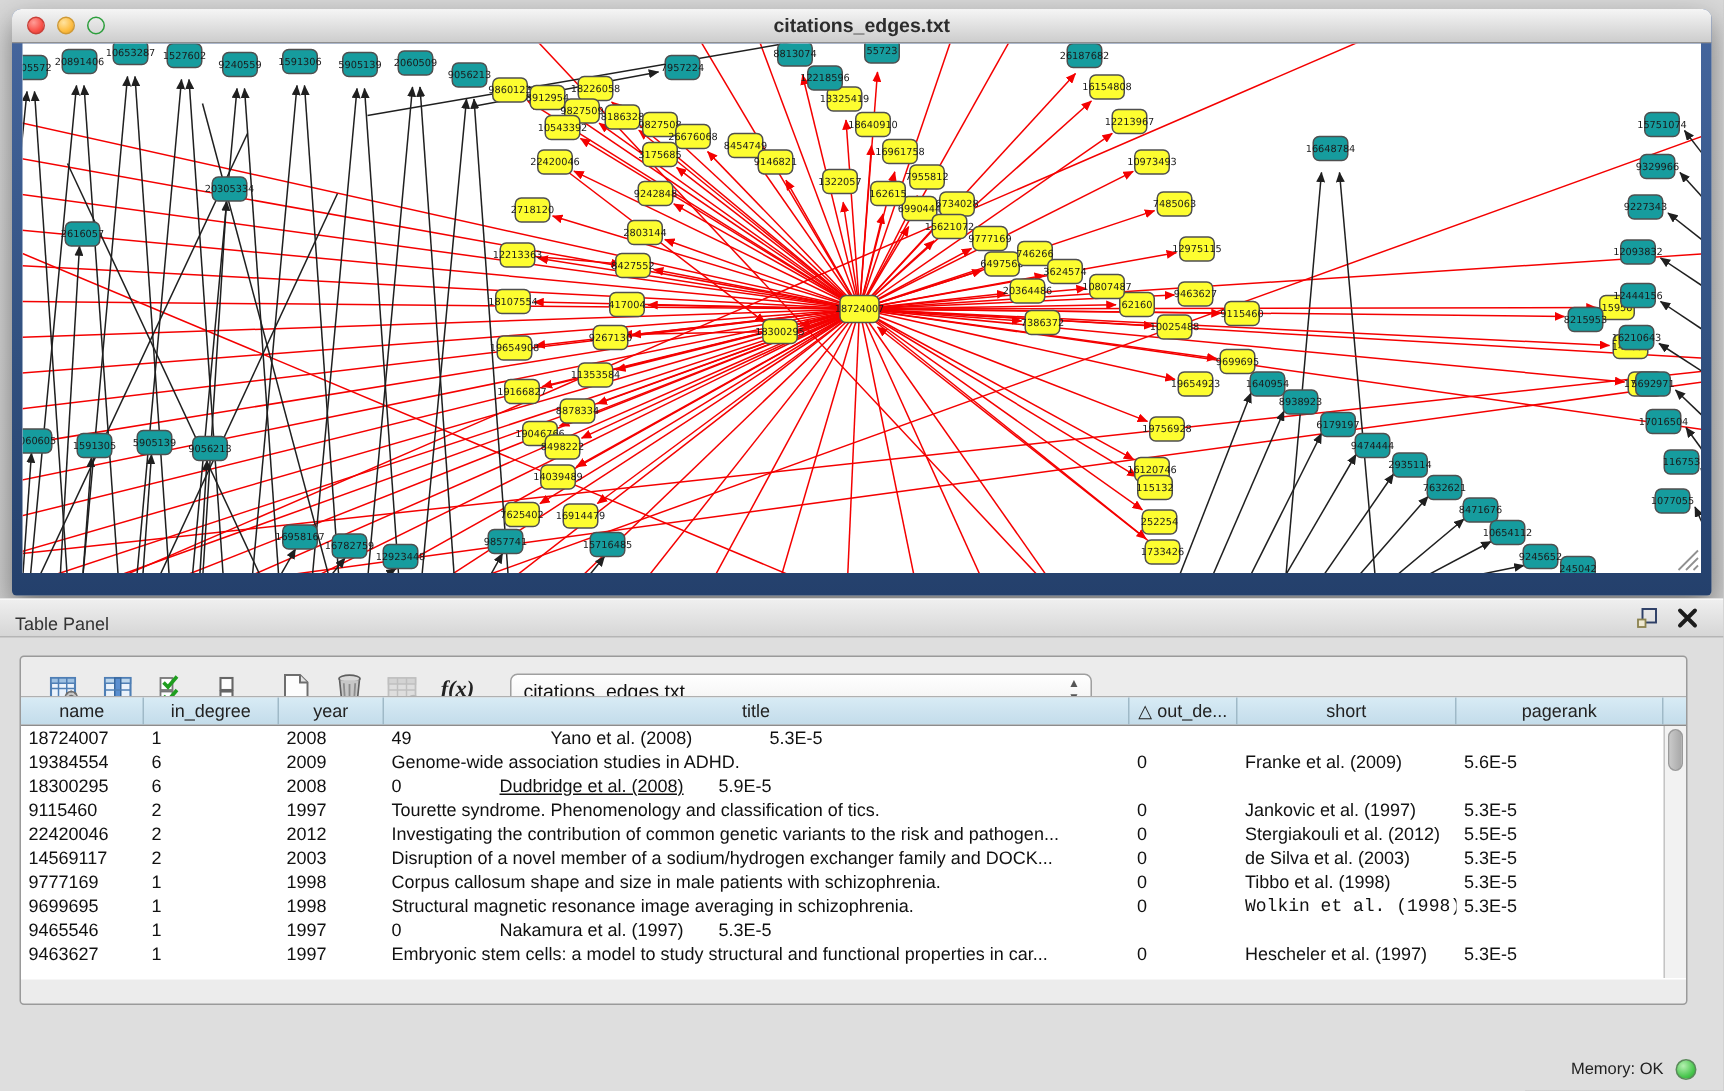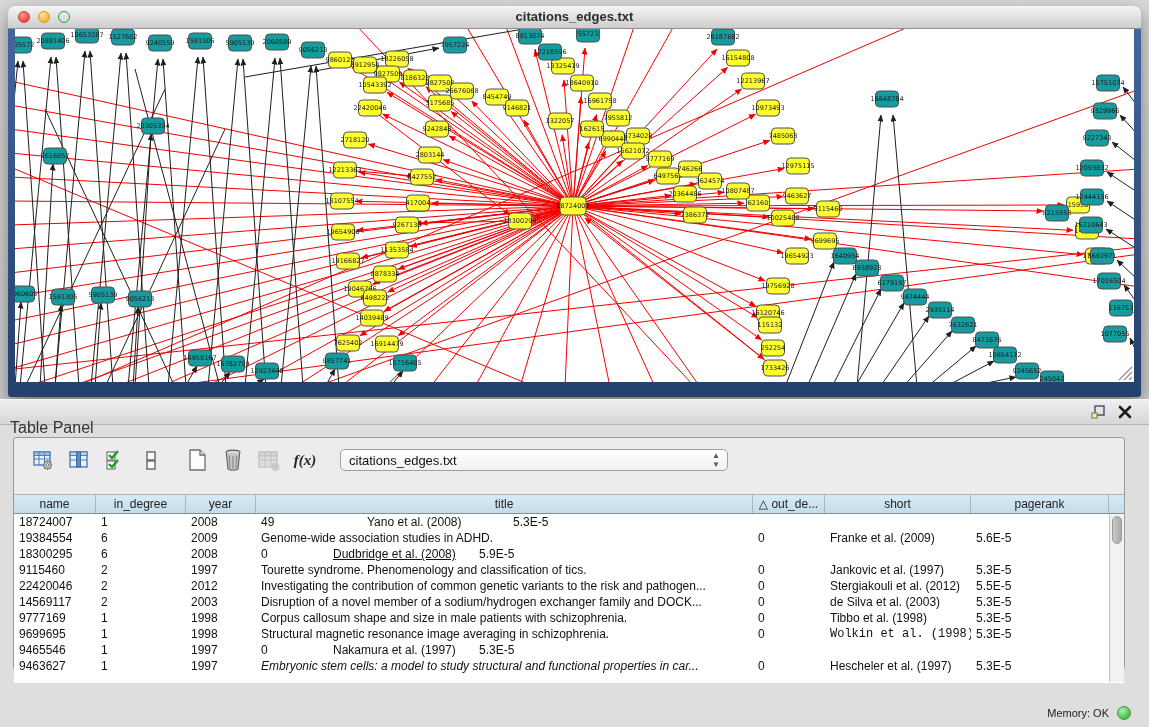--- a/index.html
+++ b/index.html
@@ -16,34 +16,34 @@
   .light.red{background:radial-gradient(circle at 35% 30%,#ff9d97,#f95149 60%,#d33a32);border:1px solid #c93f38;}
   .light.yellow{background:radial-gradient(circle at 35% 30%,#ffe3a0,#fdbc40 60%,#e09e2b);border:1px solid #cf9935;}
   .light.green{background:radial-gradient(circle at 35% 30%,#a5eea0,#35c649 60%,#25a339;);border:1px solid #2c9e3c;}
   .wtitle{text-align:center;line-height:22px;font-size:13px;color:#2c2c2c;font-weight:bold;}
   .canvas{margin:0 7px;height:353px;background:#fff;position:relative;overflow:hidden;}
   .gwin-bottom{height:15px;}
 
   
   .tpanel{position:absolute;left:0;top:399px;width:1149px;height:328px;background:#dedede;}
   .tp-header{height:24px;background:linear-gradient(#efefef,#d6d6d6);border-top:1px solid #f8f8f8;border-bottom:1px solid #b5b5b5;position:relative;}
-  .tp-title{position:absolute;left:10px;top:16px;line-height:24px;font-size:16px;color:#333;}
+  .tp-title{position:absolute;left:10px;top:4px;line-height:24px;font-size:12px;color:#333;}
   .tp-float{position:absolute;right:42px;top:4px;width:16px;height:16px;cursor:pointer;}
   .tp-close{position:absolute;right:16px;top:4px;width:16px;height:16px;cursor:pointer;}
 
   .tcontainer{position:absolute;left:13px;top:38px;width:1112px;height:233px;background:#ececec;
               border:1px solid #9a9a9a;border-radius:3px;box-sizing:border-box;}
   .toolbar{position:absolute;left:0;top:0;width:100%;height:44px;display:flex;align-items:center;padding-left:14px;box-sizing:border-box;}
   .tool-btn{width:30px;height:28px;display:flex;align-items:center;justify-content:center;margin-right:6px;cursor:pointer;}
   .fx{font-family:"Liberation Serif",serif;font-style:italic;font-weight:bold;font-size:15px;color:#222;}
   .combo{margin-left:14px;width:388px;height:22px;background:linear-gradient(#ffffff,#f2f2f2);border:1px solid #9f9f9f;
          border-radius:5px;display:flex;align-items:center;padding:0 8px;box-sizing:border-box;font-size:13px;color:#111;position:relative;cursor:pointer;}
   .combo .steppers{position:absolute;right:7px;top:1px;font-size:8px;color:#555;line-height:9px;text-align:center;}
 
-  .tgrid{position:absolute;left:0;top:56px;width:1110px;height:188px;background:#fff;border-top:1px solid #b0b0b0;}
+  .tgrid{position:absolute;left:0;top:26px;width:1110px;height:188px;background:#fff;border-top:1px solid #b0b0b0;}
   .thead{display:flex;height:19px;background:linear-gradient(#d8ebf5,#c3dcea);border-bottom:1px solid #8c8c8c;box-sizing:border-box;}
   .th{font-size:12px;color:#222;text-align:center;line-height:18px;border-right:1px solid #9fb9c7;box-sizing:border-box;
       overflow:hidden;white-space:nowrap;cursor:pointer;}
   .tbody{position:absolute;left:0;top:19px;width:1095px;height:160px;overflow:hidden;}
   .trow{display:flex;height:16px;}
   .td{font-size:12px;color:#111;line-height:16px;padding-left:5px;box-sizing:border-box;overflow:hidden;white-space:nowrap;}
   .vscroll{position:absolute;right:0;top:19px;width:15px;height:168px;background:#f2f2f2;border-left:1px solid #c4c4c4;box-sizing:border-box;}
   .vthumb{position:absolute;left:2px;top:2px;width:10px;height:28px;background:linear-gradient(90deg,#c9c9c9,#a8a8a8);border-radius:5px;border:1px solid #9a9a9a;box-sizing:border-box;}
 
   .tabs{position:absolute;left:50%;top:275px;transform:translateX(-50%);display:flex;height:21px;
@@ -653,21 +653,21 @@
               <div class="td" style="width: 90px;">1</div>
               <div class="td" style="width: 70px;">1997</div>
               <div class="td" style="width: 72px;">0</div>
               <div class="td" style="width: 146px;">Nakamura et al. (1997)</div>
               <div class="td" style="width: 138px;">5.3E-5</div>
             </div>
             <div class="trow">
               <div class="td" style="width: 82px;">9463627</div>
               <div class="td" style="width: 90px;">1</div>
               <div class="td" style="width: 70px;">1997</div>
-              <div class="td" style="width: 497px; font-style: italic;">Embryonic stem cells: a model to study structural and functional properties in car...</div>
+              <div class="td" style="width: 497px;">Embryonic stem cells: a model to study structural and functional properties in car...</div>
               <div class="td" style="width: 72px;">0</div>
               <div class="td" style="width: 146px;">Hescheler et al. (1997)</div>
               <div class="td" style="width: 138px;">5.3E-5</div>
             </div>
           </div>
         <div class="vscroll">
           <div class="vthumb"></div>
         </div>
       </div>
     </div>

